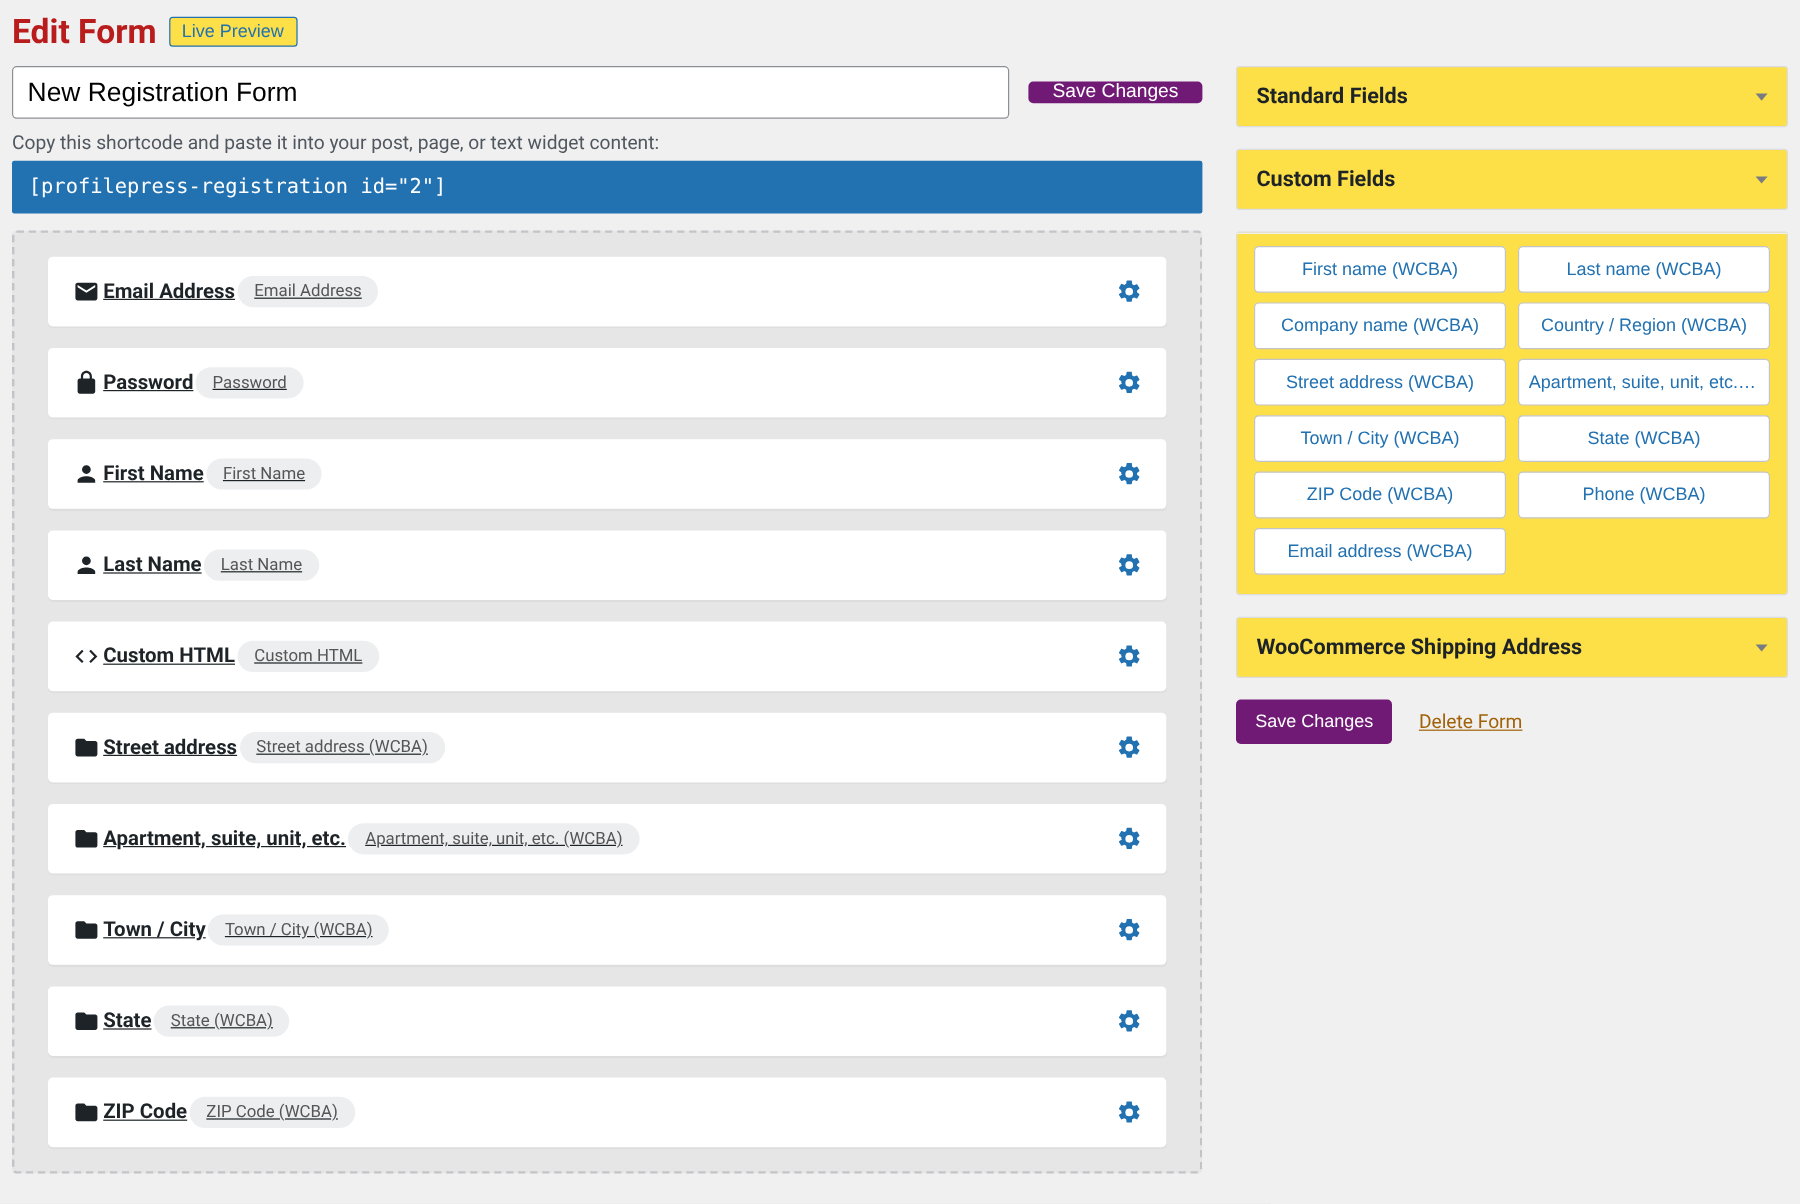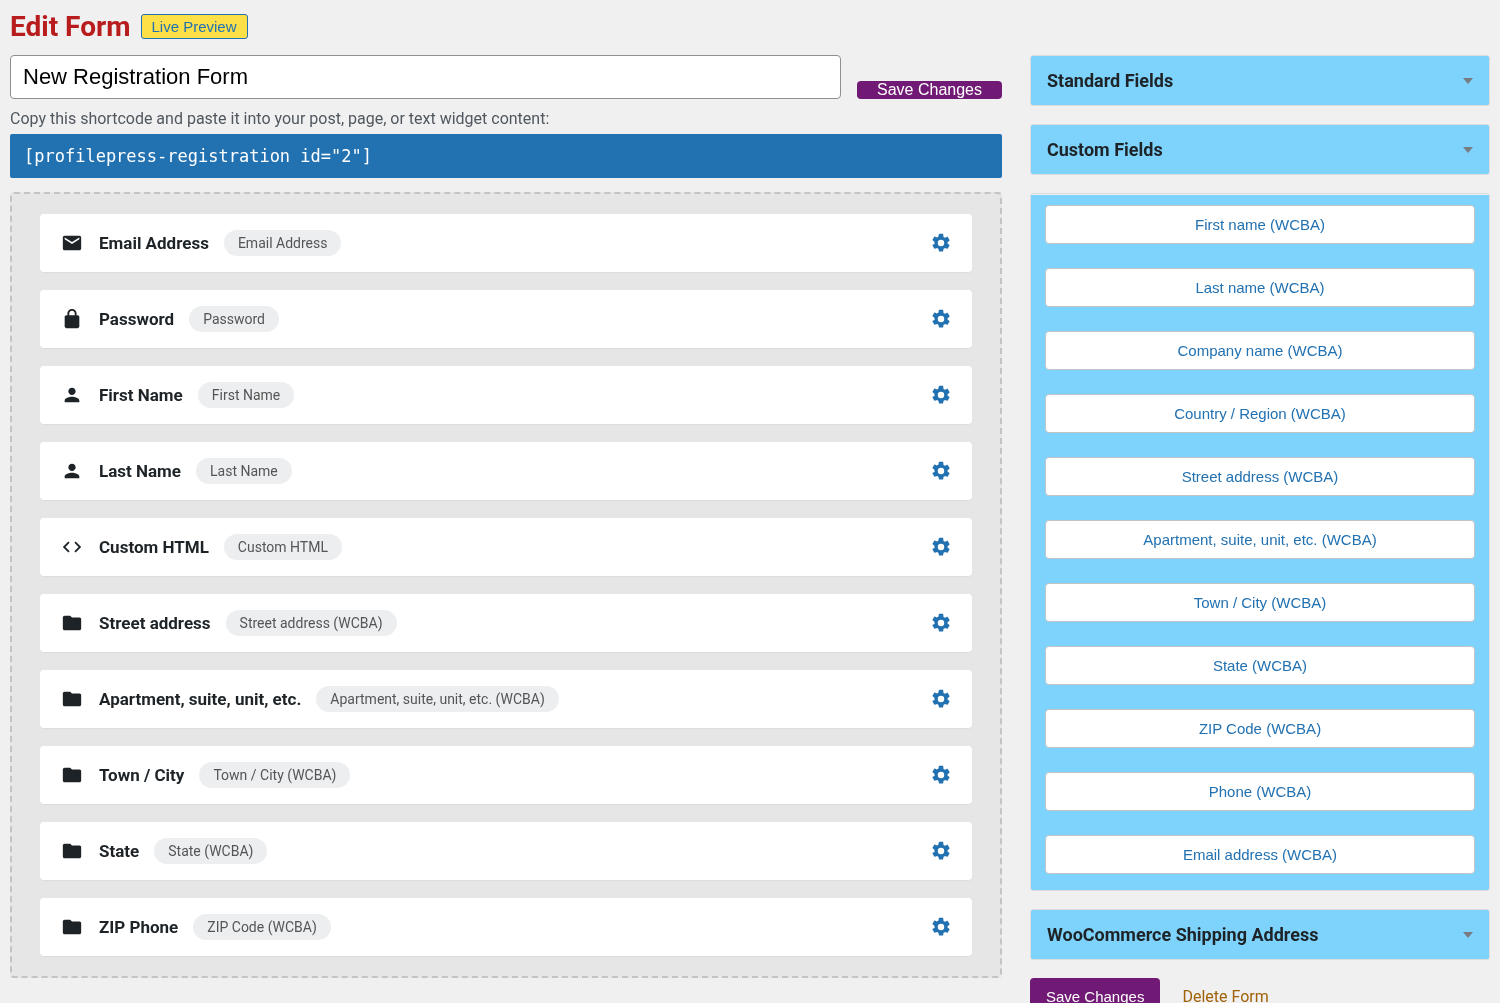--- a/index.html
+++ b/index.html
@@ -13,21 +13,21 @@
   .header-row { display: flex; align-items: center; gap: 10px; margin-bottom: 12px; }
   .page-title { font-size: 28px; font-weight: 700; color: #b91c1c; }
   .live-preview-btn {
     border: 1px solid #2271b1; color: #2271b1; background: #fde047;
     font-size: 15px; padding: 3px 10px; border-radius: 3px; cursor: pointer;
   }
   .cols { display: flex; gap: 28px; align-items: flex-start; }
   .left { flex: 1; }
   .right { width: 460px; }
 
-  .title-row { display: flex; gap: 16px; align-items: flex-end; margin-bottom: 10px; }
+  .title-row { display: flex; gap: 16px; align-items: center; margin-bottom: 10px; }
   .form-title-input {
     flex: 1; font-size: 22px; padding: 8px 12px;
     border: 1px solid #8c8f94; border-radius: 4px; background: #fff;
   }
   .save-btn {
     background: #701a75; color: #fff; border: none;
     font-size: 16px; font-weight: 500; padding: 0 20px;
     border-radius: 4px; cursor: pointer;
   }
   .save-btn.small { padding: 10px 16px; font-size: 15px; }
@@ -38,49 +38,50 @@
     font-family: ui-monospace, Menlo, Consolas, monospace; font-size: 17px;
     border-radius: 2px;
   }
 
   .builder {
     margin-top: 14px; border: 2px dashed #c3c4c7; border-radius: 4px;
     background: #e6e6e7; padding: 20px 28px;
   }
   .field-row {
     background: #fff; border-radius: 4px; padding: 16px 20px;
-    display: flex; align-items: center; gap: 15px; margin-bottom: 18px;
+    display: flex; align-items: center; gap: 2px; margin-bottom: 18px;
     box-shadow: 0 1px 1px rgba(0,0,0,.04);
+    text-decoration: underline;
   }
   .field-row:last-child { margin-bottom: 0; }
   .field-icon { width: 24px; height: 24px; display:flex; align-items:center; justify-content:center; }
   .field-icon svg { width: 22px; height: 22px; fill: #1d2327; }
   .field-label { font-size: 17px; font-weight: 700; color: #1d2327; }
   .field-chip {
     background: #eceef0; color: #555; font-size: 14px;
     padding: 5px 14px; border-radius: 16px;
   }
   .spacer { flex: 1; }
   .gear { width: 22px; height: 22px; cursor: pointer; }
   .gear svg { width: 22px; height: 22px; fill: #2271b1; }
 
   .panel {
-    background: #7dd3fc; border: 1px solid #dcdcde; border-radius: 3px;
+    background: #fde047; border: 1px solid #dcdcde; border-radius: 3px;
     margin-bottom: 18px;
   }
   .panel-header {
     padding: 14px 16px; display: flex; align-items: center;
     justify-content: space-between; cursor: pointer;
   }
   .panel-title { font-size: 18px; font-weight: 700; color: #1d2327; }
   .caret { width: 0; height: 0; border-left: 5px solid transparent; border-right: 5px solid transparent; }
   .caret.down { border-top: 6px solid #787c82; }
   .caret.up { border-bottom: 6px solid #787c82; }
   .panel-body { padding: 10px 14px 16px; border-top: 1px solid #f0f0f1; }
-  .chip-grid { display: grid; grid-template-columns: 1fr; gap: 24px 10px; }
+  .chip-grid { display: grid; grid-template-columns: 1fr 1fr; gap: 8px 10px; }
   .field-btn {
     border: 1px solid #c3c4c7; background: #fff; color: #2271b1;
     font-size: 15px; padding: 10px 8px; border-radius: 4px; cursor: pointer;
     text-align: center; white-space: nowrap; overflow: hidden; text-overflow: ellipsis;
   }
   .bottom-actions { display: flex; align-items: center; gap: 22px; margin-top: 6px; }
   .delete-link { color: #a16207; text-decoration: underline; font-size: 16px; cursor: pointer; }
 </style>
 </head>
 <body>
@@ -220,21 +221,21 @@
             <span class="gear"><svg viewBox="0 0 24 24">
                 <path d="M19.14 12.94a7.49 7.49 0 0 0 .05-.94 7.49 7.49 0 0 0-.05-.94l2.03-1.58a.5.5 0 0 0 .12-.64l-1.92-3.32a.5.5 0 0 0-.61-.22l-2.39.96a7.03 7.03 0 0 0-1.62-.94l-.36-2.54A.5.5 0 0 0 13.9 2h-3.8a.5.5 0 0 0-.49.42l-.36 2.54c-.58.24-1.12.55-1.62.94l-2.39-.96a.5.5 0 0 0-.61.22L2.71 8.48a.5.5 0 0 0 .12.64l2.03 1.58c-.3.62-.05.94-.05.94s.2.32.5.94L2.83 14.16a.5.5 0 0 0-.12.64l1.92 3.32c.13.22.39.31.61.22l2.39-.96c.5.39 1.04.7 1.62.94l.36 2.54c.4.24.25.42.49.42h3.8c.24 0 .45-.18.49-.42l.36-2.54c.58-.24 1.12-.55 1.62-.94l2.39.96c.22.09.48 0 .61-.22l1.92-3.32a.5.5 0 0 0-.12-.64l-2.03-1.58zM12 15.5A3.5 3.5 0 1 1 12 8.5a3.5 3.5 0 0 1 0 7z"></path>
               </svg></span>
           </div>
           <div class="field-row">
             <span class="field-icon">
               <svg viewBox="0 0 24 24">
                 <path d="M10 4H4c-1.1 0-2 .9-2 2v12c0 1.1.9 2 2 2h16c1.1 0 2-.9 2-2V8c0-1.1-.9-2-2-2h-8l-2-2z"></path>
               </svg>
             </span>
-            <span class="field-label">ZIP Phone</span>
+            <span class="field-label">ZIP Code</span>
             <span class="field-chip">ZIP Code (WCBA)</span>
             <span class="spacer"></span>
             <span class="gear"><svg viewBox="0 0 24 24">
                 <path d="M19.14 12.94a7.49 7.49 0 0 0 .05-.94 7.49 7.49 0 0 0-.05-.94l2.03-1.58a.5.5 0 0 0 .12-.64l-1.92-3.32a.5.5 0 0 0-.61-.22l-2.39.96a7.03 7.03 0 0 0-1.62-.94l-.36-2.54A.5.5 0 0 0 13.9 2h-3.8a.5.5 0 0 0-.49.42l-.36 2.54c-.58.24-1.12.55-1.62.94l-2.39-.96a.5.5 0 0 0-.61.22L2.71 8.48a.5.5 0 0 0 .12.64l2.03 1.58c-.3.62-.05.94-.05.94s.2.32.5.94L2.83 14.16a.5.5 0 0 0-.12.64l1.92 3.32c.13.22.39.31.61.22l2.39-.96c.5.39 1.04.7 1.62.94l.36 2.54c.4.24.25.42.49.42h3.8c.24 0 .45-.18.49-.42l.36-2.54c.58-.24 1.12-.55 1.62-.94l2.39.96c.22.09.48 0 .61-.22l1.92-3.32a.5.5 0 0 0-.12-.64l-2.03-1.58zM12 15.5A3.5 3.5 0 1 1 12 8.5a3.5 3.5 0 0 1 0 7z"></path>
               </svg></span>
           </div>
         </div>
     </div>
 
     <div class="right">

